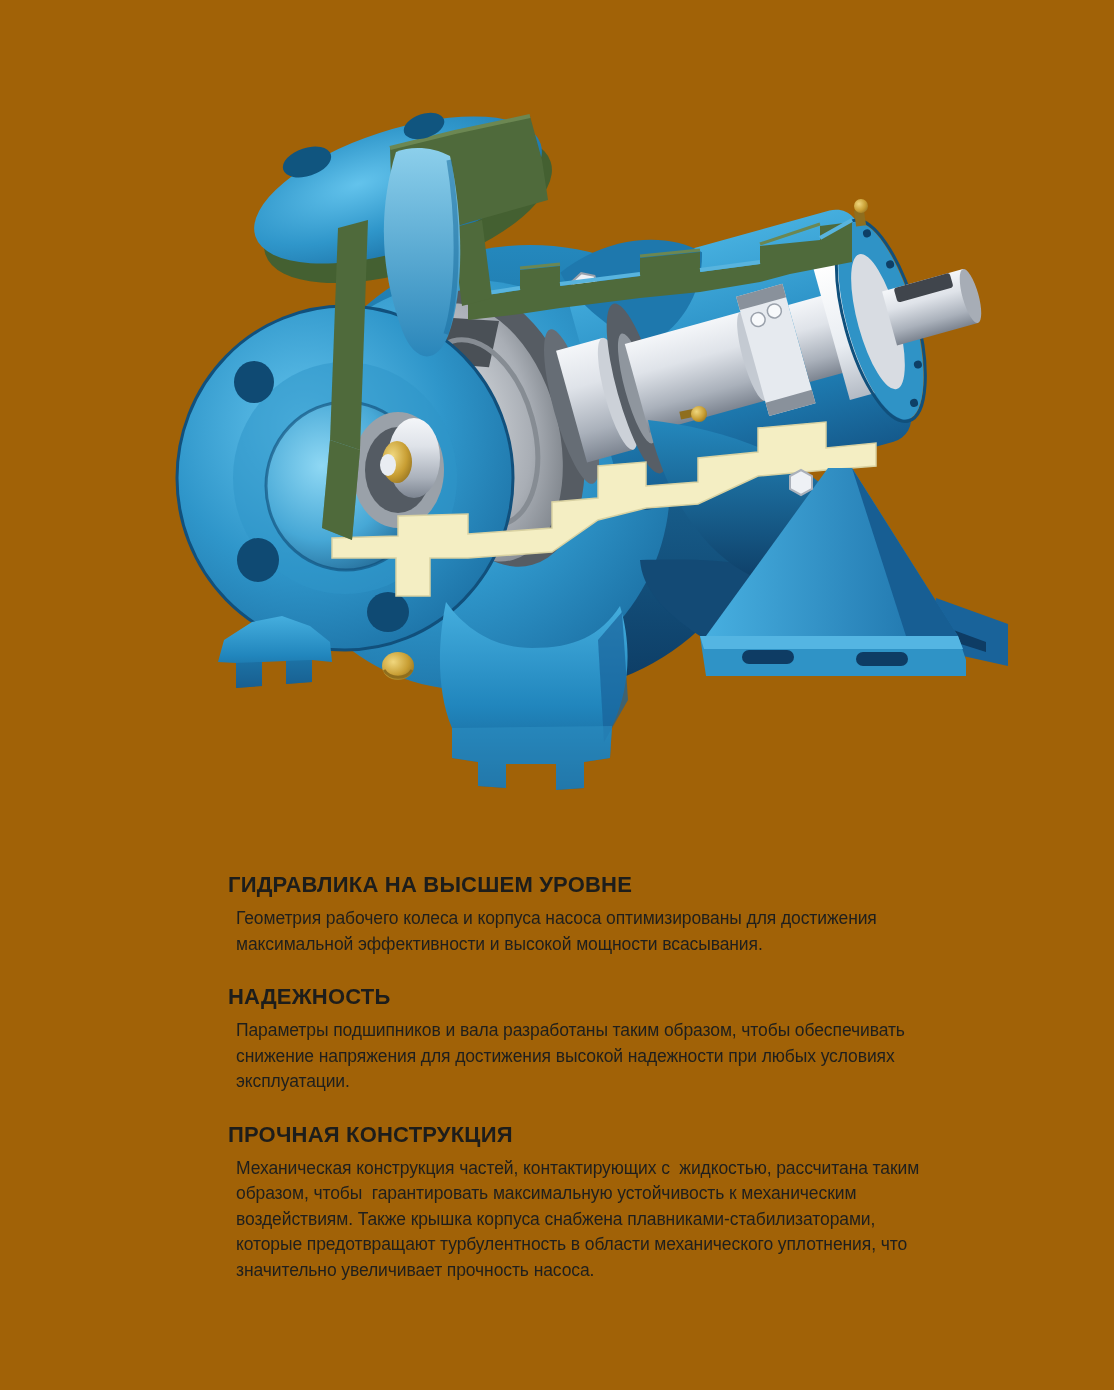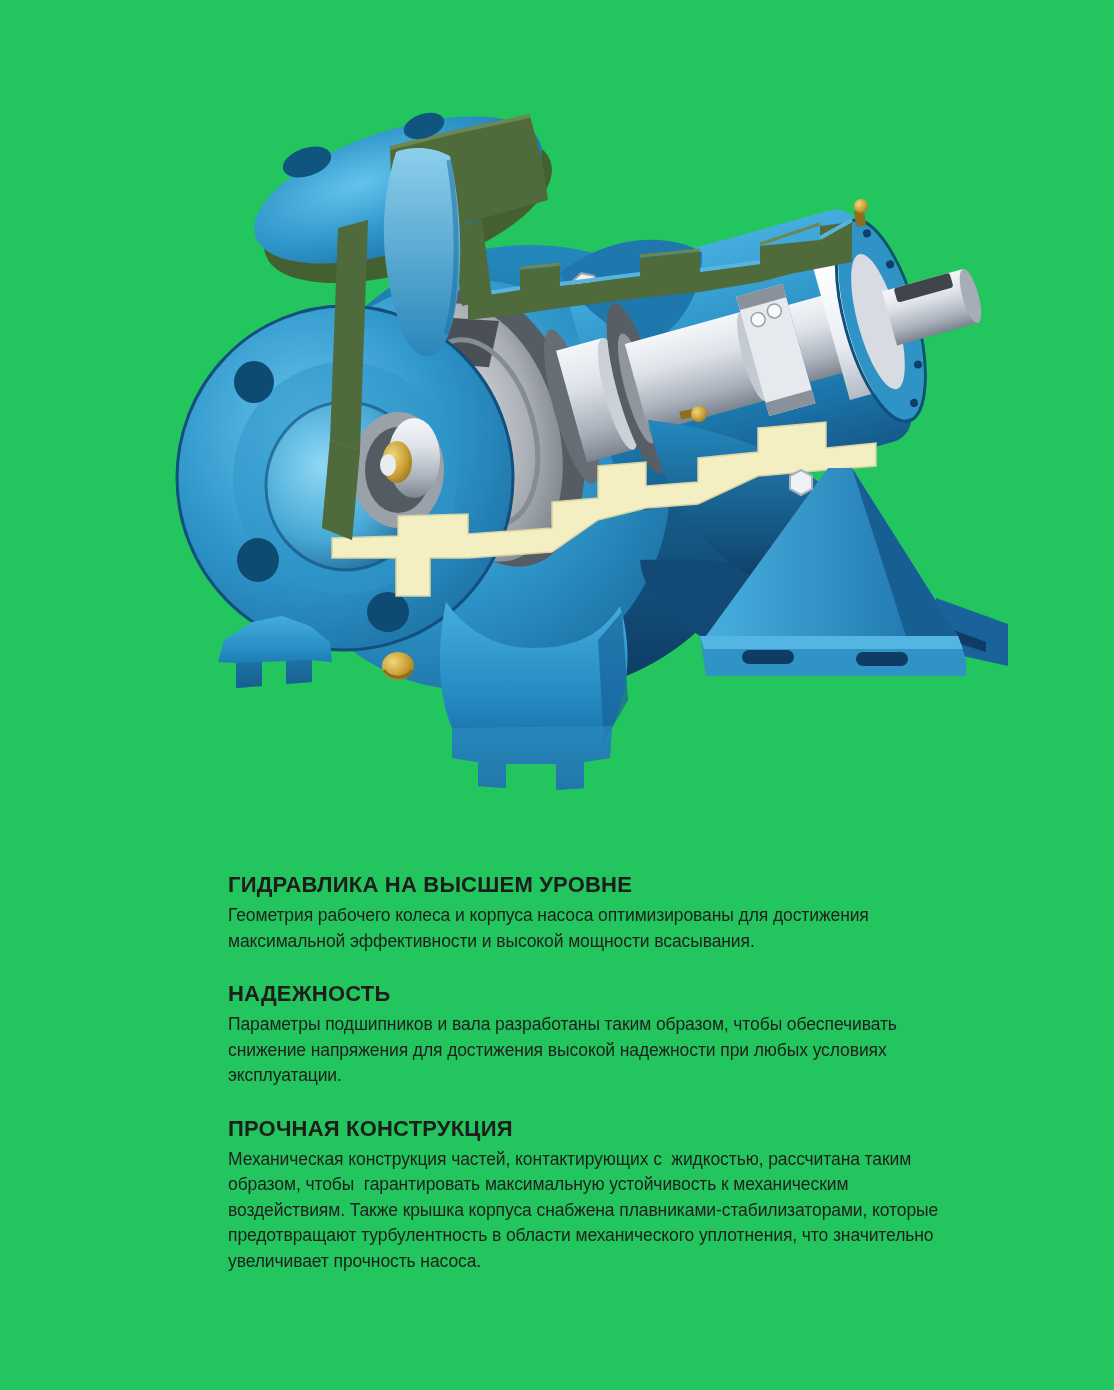--- a/index.html
+++ b/index.html
@@ -1,40 +1,40 @@
 <!DOCTYPE html>
 <html><head>
 <meta charset="utf-8">
 <style>
   html,body{margin:0;padding:0;background:#e8e8e8;}
   .page{
     position:relative;
     width:1114px;height:1390px;
     margin:0 auto;
-    background:#22c55e;
+    background:#a16207;
     font-family:"Liberation Sans", sans-serif;
     color:#1f1f1d;
     overflow:hidden;
   }
   .pump-figure{
     position:absolute;left:0;top:0;width:1114px;height:830px;margin:0;
   }
   .pump-figure svg{display:block;width:100%;height:100%;}
   .content{
     position:absolute;left:228px;top:872px;width:716px;
   }
   .section{margin:0 0 27px 0;}
   .section h2{
     margin:0 0 5px 0;
     font-size:22px;line-height:26px;
     font-weight:bold;letter-spacing:0.2px;
     color:#1d1d1b;
   }
   .section p{
-    margin:0;
+    margin:8px;
     font-size:17.5px;line-height:25.5px;
     letter-spacing:-0.1px;
     white-space:pre-wrap;
     color:#1f1f1d;
   }
 </style>
 </head>
 <body>
 
 <div class="page">

